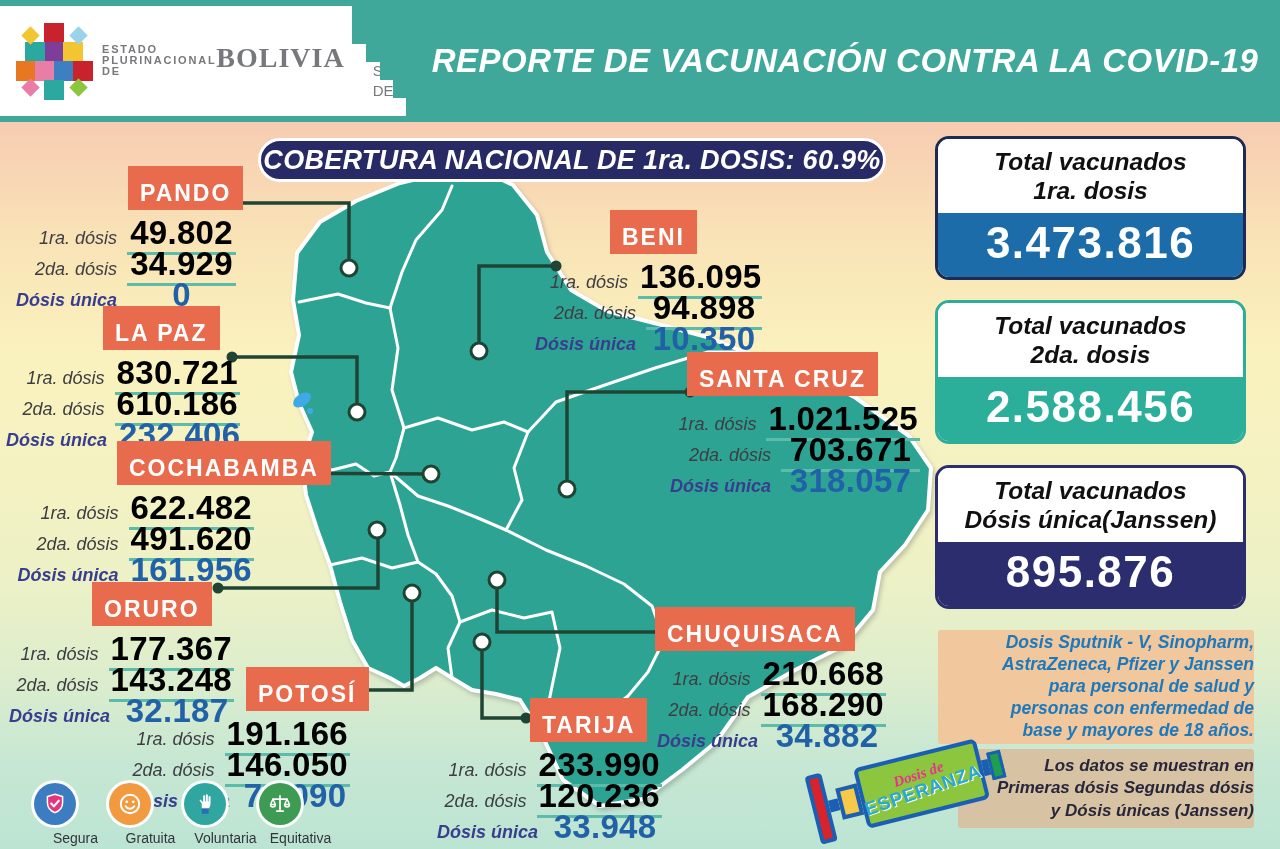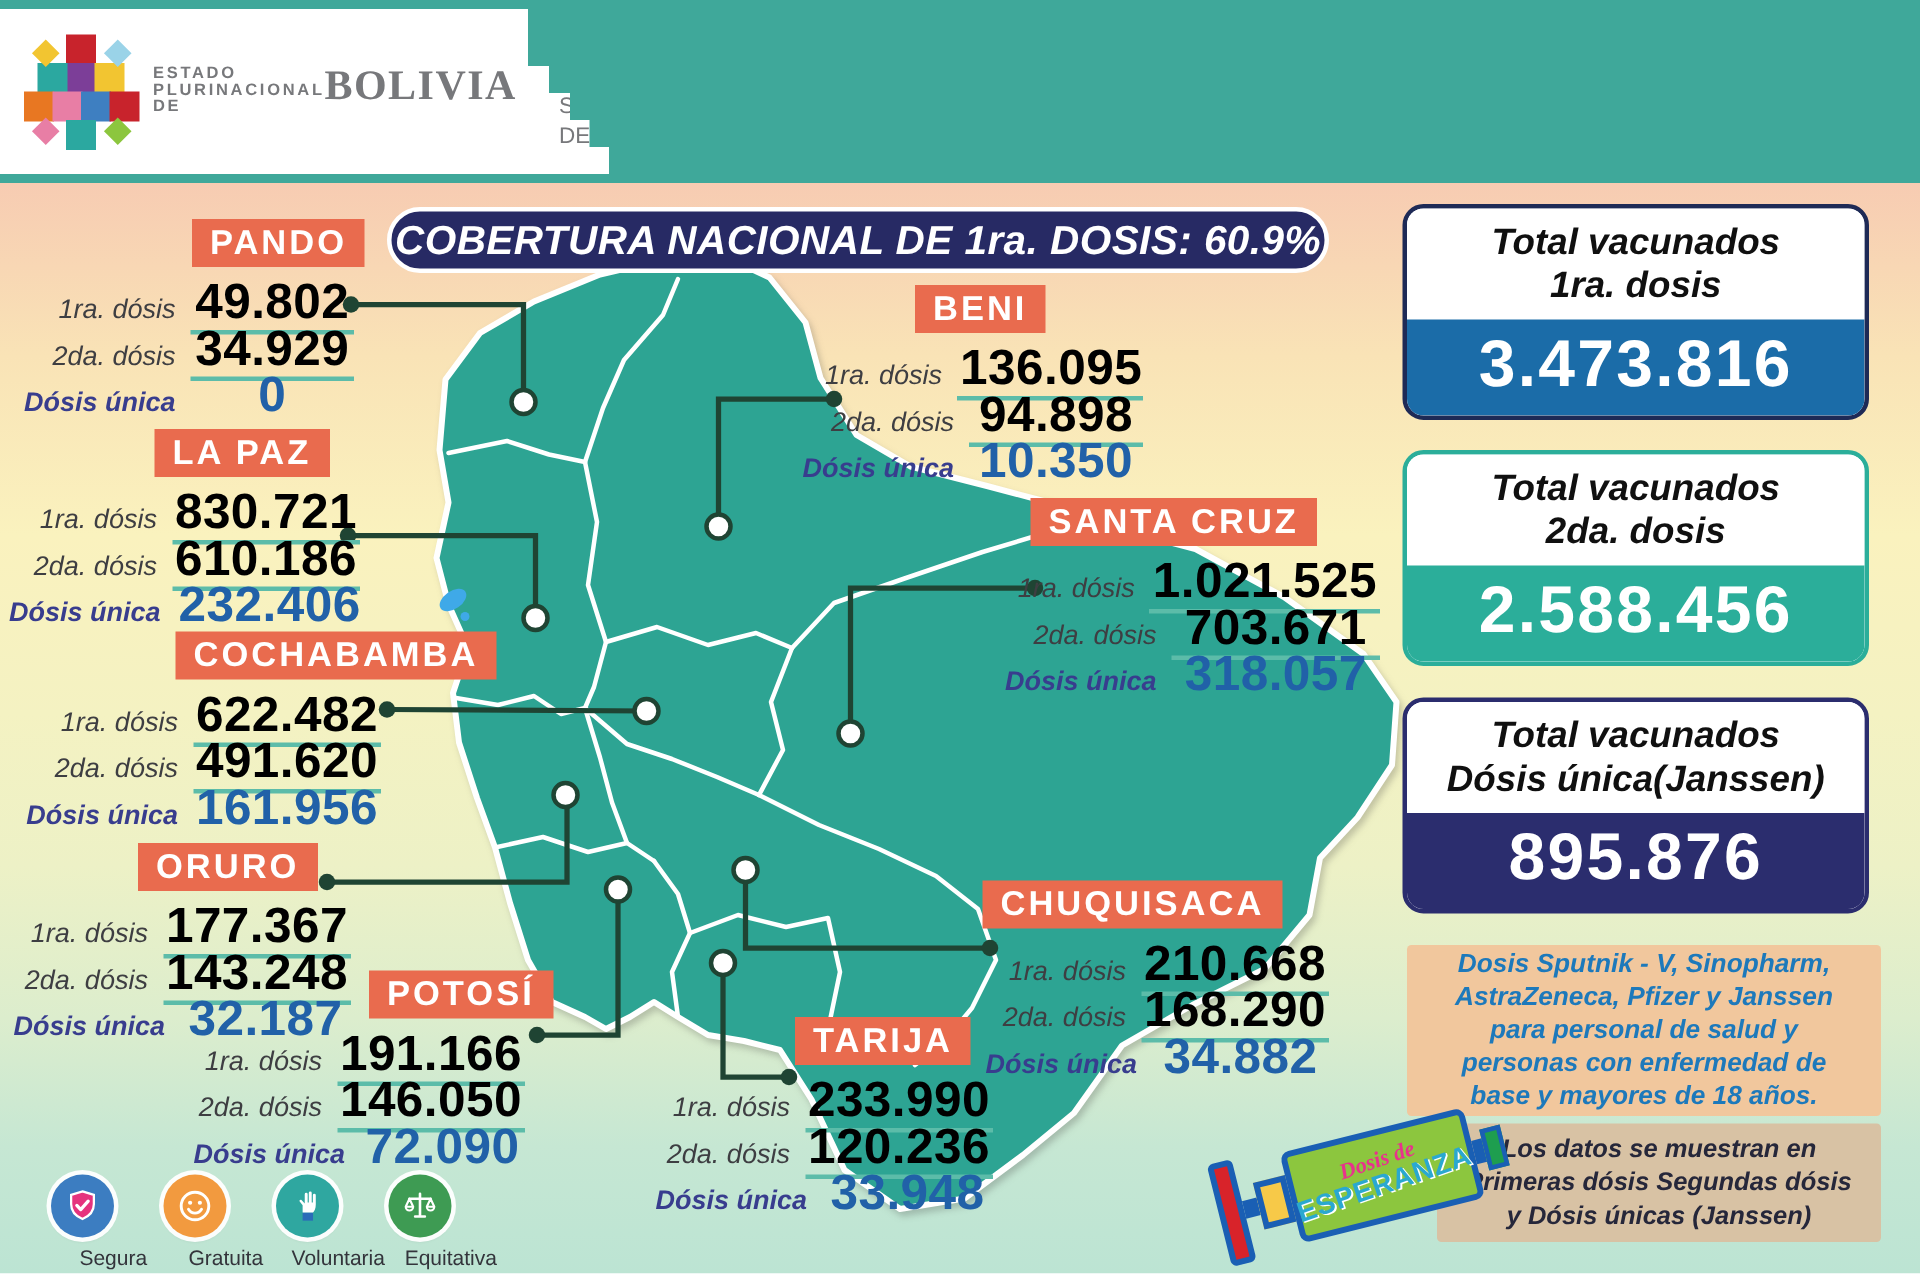--- a/index.html
+++ b/index.html
@@ -36,37 +36,37 @@
   }
   
   .overlay{position:absolute;left:0;top:0;z-index:1;}
   .country{fill:#2DA493;stroke:#fff;stroke-width:4;stroke-linejoin:round;}
   .border-line{fill:none;stroke:#fff;stroke-width:3;stroke-linejoin:round;stroke-linecap:round;}
   .connector{fill:none;stroke:#1F4433;stroke-width:3.5;}
   .lbl-dot{fill:#1F4433;}
   .map-marker{fill:#fff;stroke:#1F4433;stroke-width:3;}
   
   .dept{position:absolute;z-index:2;}
-  .dept-title{display:inline-block;background:#E96B4E;color:#fff;font-weight:700;font-size:23px;letter-spacing:2px;padding:2px 12px 4px;line-height:1.15;white-space:nowrap;}
+  .dept-title{display:inline-block;background:#E96B4E;color:#fff;font-weight:700;font-size:23px;letter-spacing:2px;padding:14px 12px 4px;line-height:1.15;white-space:nowrap;margin-top:20px;}
   .dept-rows{margin-top:4px;}
   .dept-row{display:flex;align-items:baseline;justify-content:flex-end;gap:10px;height:31px;}
   .dl{font-style:italic;color:#3E3E42;font-size:18px;white-space:nowrap;}
   .dv{font-weight:800;font-size:33px;color:#000;text-align:center;border-bottom:3px solid #5CBCA9;letter-spacing:0.3px;min-width:108px;padding:0 2px;}
   .single .dl{color:#383D8E;font-weight:700;}
   .single .dv{color:#2161A8;border-bottom:none;}
   
   .total{position:absolute;left:935px;width:311px;border-radius:14px;overflow:hidden;z-index:2;box-sizing:border-box;background:#fff;}
   .total-head{background:#fff;text-align:center;font-weight:800;font-style:italic;color:#101010;font-size:24.5px;line-height:1.2;padding:8px 4px 7px;}
   .total-head span{display:block;}
   .total-num{color:#fff;font-weight:800;font-size:44px;text-align:center;letter-spacing:1.5px;padding:8px 0 12px;line-height:1;}
   .t1{border:3px solid #1E2A56;top:136px;}  .t1 .total-num{background:#1B6CA8;}
   .t2{border:3px solid #2BAE9A;top:300px;}  .t2 .total-num{background:#2BAE9A;}
   .t3{border:3px solid #2B2D6E;top:465px;}  .t3 .total-num{background:#2B2D6E;}
   
-  .note{position:absolute;z-index:2;display:flex;flex-direction:column;justify-content:center;text-align:center;font-style:italic;font-weight:700;border-radius:3px;box-sizing:border-box;}
+  .note{position:absolute;z-index:2;display:flex;flex-direction:column;justify-content:center;text-align:center;font-style:italic;font-weight:700;border-radius:3px;box-sizing:border-box;align-items:flex-end;}
   .note span{display:block;}
   .note1{left:938px;top:630px;width:316px;height:114px;background:#F1C79D;color:#1D79BB;font-size:17.5px;line-height:1.25;}
   .note2{left:958px;top:749px;width:296px;height:79px;background:#D8C2A4;color:#26273A;font-size:17px;line-height:1.3;}
   
   .syringe{position:absolute;left:810px;top:744px;width:196px;height:86px;transform:rotate(-14deg);z-index:3;display:flex;align-items:center;}
   .syr-plunger{width:12px;height:62px;background:#D8232A;border:4px solid #1A5FB4;border-radius:4px;}
   .syr-rod{width:12px;height:12px;background:#1A5FB4;}
   .syr-yellow{width:18px;height:24px;background:#F7C948;border:4px solid #1A5FB4;}
   .syr-body{width:118px;height:54px;background:#8CC63E;border:4px solid #1A5FB4;border-radius:6px;display:flex;flex-direction:column;align-items:center;justify-content:center;}
   .syr-line1{font-family:"Liberation Serif",serif;font-style:italic;font-weight:700;color:#E8328C;font-size:15px;line-height:0.9;transform:rotate(-5deg);}
@@ -105,20 +105,21 @@
         <span class="estado">ESTADO PLURINACIONAL DE</span>
         <span class="bolivia">BOLIVIA</span>
       </div>
       <div class="hdr-divider"></div>
       <div class="ministry">
         <span>MINISTERIO DE</span>
         <span>SALUD Y DEPORTES</span>
       </div>
     </div>
     <div class="header-title">
+      <div class="title1">REPORTE DE VACUNACIÓN CONTRA LA COVID-19</div>
     </div>
   </div>
 
   <div class="coverage-pill">COBERTURA NACIONAL DE 1ra. DOSIS: 60.9%</div>
 
   <svg class="overlay" width="1280" height="849" viewBox="0 0 1280 849">
     <g style="filter:drop-shadow(2px 3px 2px rgba(60,60,60,0.25));">
       <path class="country" d="M297,253 L320,222 L356,201 L400,183 L447,172 L481,170 L513,185 L537,215 L547,252 L571,290 L607,311 L658,324 L707,337 L744,352 L797,366 L856,398 L909,436 L931,468 L928,510 L905,545 L880,572 L873,610 L843,646 L795,670 L748,697 L716,742 L682,770 L643,799 L600,806 L563,780 L541,733 L520,700 L496,694 L472,690 L452,678 L436,668 L420,678 L404,686 L390,678 L368,668 L352,640 L340,602 L330,565 L318,532 L306,495 L302,462 L312,432 L299,403 L291,372 L299,335 L293,300 Z"></path>
     </g>
     <g>

